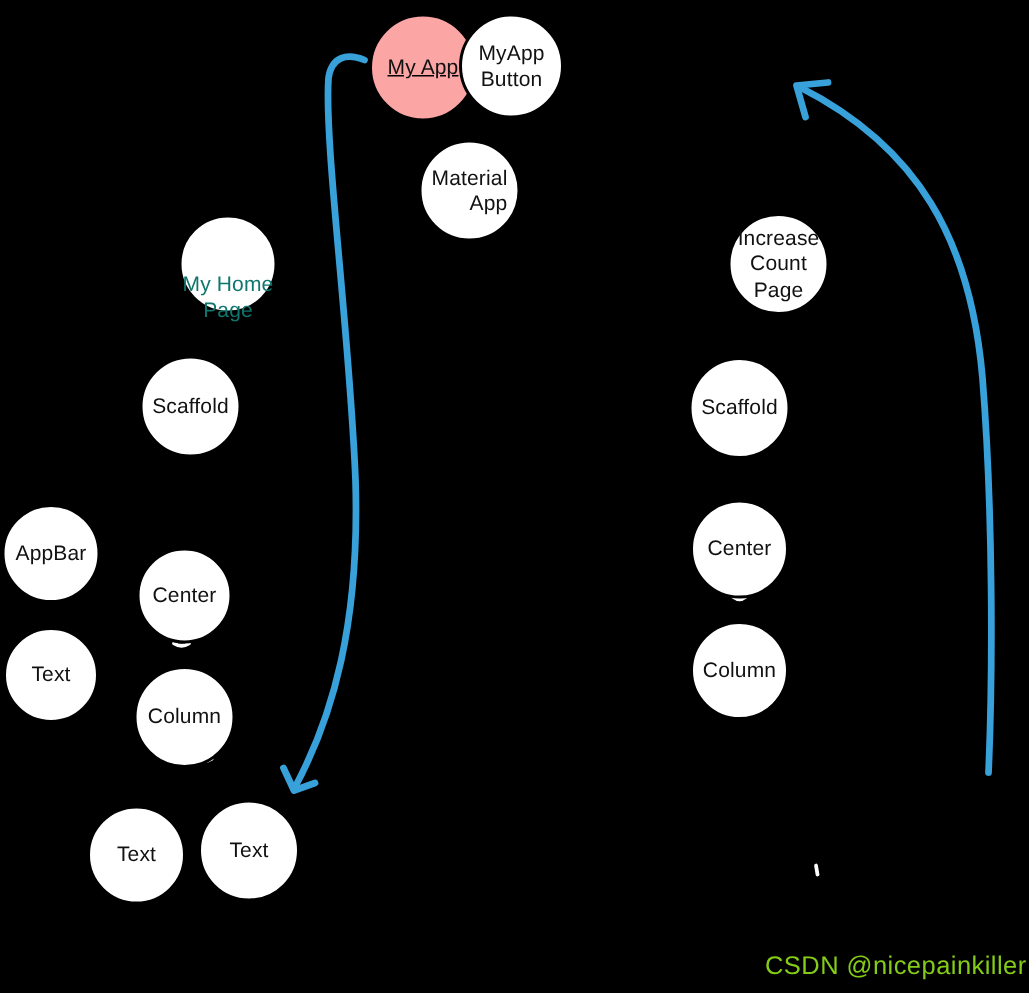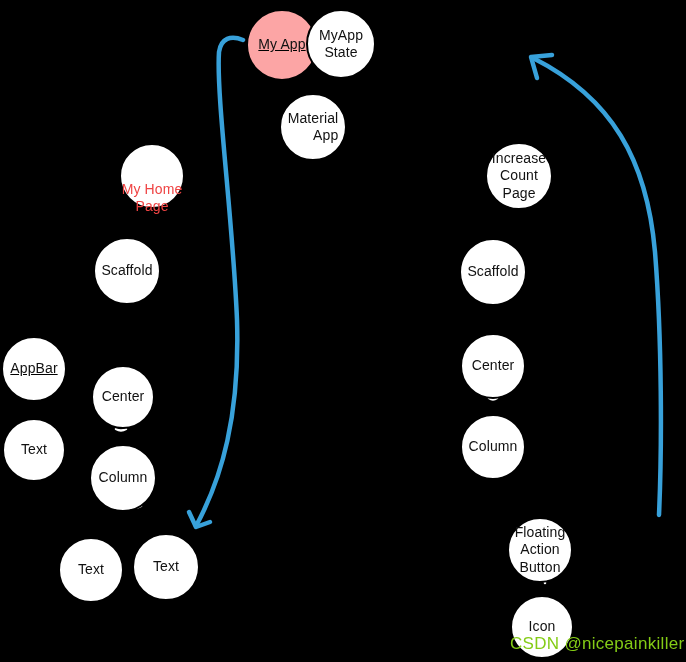--- a/index.html
+++ b/index.html
@@ -65,34 +65,34 @@
       <path d="M 189 512 L 196 527 L 210 522" fill="none" stroke="#38a1da" stroke-width="4.5" stroke-linecap="round" stroke-linejoin="round"></path>
       <path d="M 659 515 C 662 448 662 340 655 252 C 647 160 612 98 533 58" fill="none" stroke="#38a1da" stroke-width="4.5" stroke-linecap="round" stroke-linejoin="round"></path>
       <path d="M 537 78 L 531 57 L 552 55" fill="none" stroke="#38a1da" stroke-width="4.5" stroke-linecap="round" stroke-linejoin="round"></path>
     </svg>
   <div id="node-layer">
       <div class="node" style="left: 246px; top: 9px; width: 72px; height: 72px; background: #fca5a5; border: 2.5px solid rgb(0, 0, 0); text-decoration: underline;">
         <span class="node-label" style="color: rgb(17, 17, 17);">My App</span>
       </div>
       <div class="node" style="left: 306px; top: 9px; width: 70px; height: 70px; background: rgb(255, 255, 255); border: 2.5px solid rgb(0, 0, 0);">
         <span class="node-label" style="color: rgb(17, 17, 17);">MyApp
-State</span>
+Button</span>
       </div>
       <div class="node" style="left: 279px; top: 93px; width: 68px; height: 68px; background: rgb(255, 255, 255); border: 2.5px solid rgb(0, 0, 0);">
         <span class="node-label" style="color: rgb(17, 17, 17); text-align: right;">Material
 App</span>
       </div>
       <div class="node" style="left: 119px; top: 143px; width: 66px; height: 66px; background: rgb(255, 255, 255); border: 2.5px solid rgb(0, 0, 0);">
-        <span class="node-label" style="color: #ef4444; margin-top: 44px;">My Home
+        <span class="node-label" style="color: #0f766e; margin-top: 44px;">My Home
 Page</span>
       </div>
       <div class="node" style="left: 93px; top: 237px; width: 68px; height: 68px; background: rgb(255, 255, 255); border: 2.5px solid rgb(0, 0, 0);">
         <span class="node-label" style="color: rgb(17, 17, 17);">Scaffold</span>
       </div>
-      <div class="node" style="left: 1px; top: 336px; width: 66px; height: 66px; background: rgb(255, 255, 255); border: 2.5px solid rgb(0, 0, 0); text-decoration: underline;">
+      <div class="node" style="left: 1px; top: 336px; width: 66px; height: 66px; background: rgb(255, 255, 255); border: 2.5px solid rgb(0, 0, 0);">
         <span class="node-label" style="color: rgb(17, 17, 17);">AppBar</span>
       </div>
       <div class="node" style="left: 91px; top: 365px; width: 64px; height: 64px; background: rgb(255, 255, 255); border: 2.5px solid rgb(0, 0, 0);">
         <span class="node-label" style="color: rgb(17, 17, 17);">Center</span>
       </div>
       <div class="node" style="left: 2px; top: 418px; width: 64px; height: 64px; background: rgb(255, 255, 255); border: 2.5px solid rgb(0, 0, 0);">
         <span class="node-label" style="color: rgb(17, 17, 17);">Text</span>
       </div>
       <div class="node" style="left: 89px; top: 444px; width: 68px; height: 68px; background: rgb(255, 255, 255); border: 2.5px solid rgb(0, 0, 0);">
         <span class="node-label" style="color: rgb(17, 17, 17);">Column</span>
@@ -110,23 +110,15 @@
       </div>
       <div class="node" style="left: 459px; top: 238px; width: 68px; height: 68px; background: rgb(255, 255, 255); border: 2.5px solid rgb(0, 0, 0);">
         <span class="node-label" style="color: rgb(17, 17, 17);">Scaffold</span>
       </div>
       <div class="node" style="left: 460px; top: 333px; width: 66px; height: 66px; background: rgb(255, 255, 255); border: 2.5px solid rgb(0, 0, 0);">
         <span class="node-label" style="color: rgb(17, 17, 17);">Center</span>
       </div>
       <div class="node" style="left: 460px; top: 414px; width: 66px; height: 66px; background: rgb(255, 255, 255); border: 2.5px solid rgb(0, 0, 0);">
         <span class="node-label" style="color: rgb(17, 17, 17);">Column</span>
       </div>
-      <div class="node" style="left: 507px; top: 517px; width: 66px; height: 66px; background: rgb(255, 255, 255); border: 2.5px solid rgb(0, 0, 0);">
-        <span class="node-label" style="color: rgb(17, 17, 17);">Floating
-Action
-Button</span>
-      </div>
-      <div class="node" style="left: 510px; top: 595px; width: 64px; height: 64px; background: rgb(255, 255, 255); border: 2.5px solid rgb(0, 0, 0);">
-        <span class="node-label" style="color: rgb(17, 17, 17);">Icon</span>
-      </div>
     </div>
   <div id="watermark" style="color: #84cc16;">CSDN @nicepainkiller</div>
 </div>
 
 </body></html>

